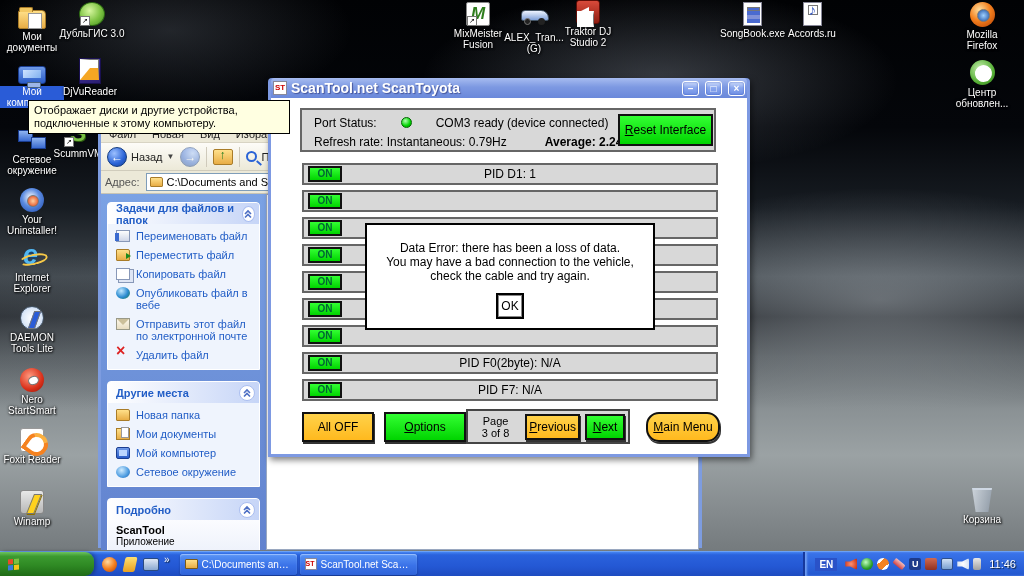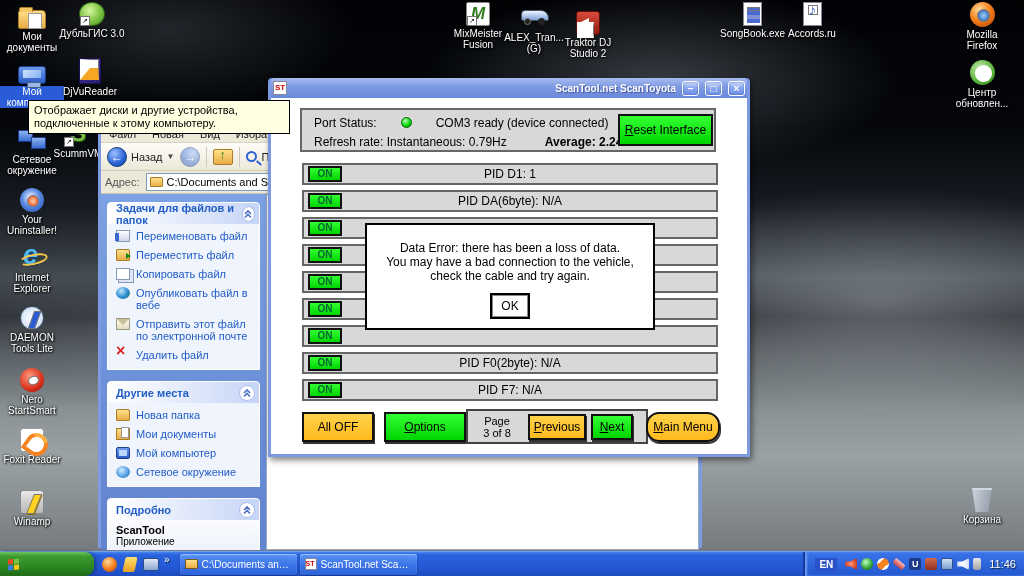--- a/index.html
+++ b/index.html
@@ -110,21 +110,21 @@
   
   #tooltip{position:absolute;left:28px;top:100px;width:262px;z-index:6;background:#ffffe1;border:1px solid #000;
     font-size:11px;color:#000;padding:3px 5px;line-height:13px;}
   
   #scantool{position:absolute;left:268px;top:78px;width:482px;height:379px;z-index:5;background:#7d99e2;
     border-radius:4px 4px 0 0;padding:0 3px 3px;box-shadow:2px 3px 6px rgba(0,0,0,.5);}
   .titlebar{height:20px;display:flex;align-items:center;gap:4px;padding:0 2px;
     background:linear-gradient(180deg,#a7bcf0,#7d99e2 45%,#6a88da);border-radius:4px 4px 0 0;}
   .st-logo{width:14px;height:14px;background:#fff;border:1px solid #889;position:relative;flex:0 0 auto;}
   .st-logo::before{content:"ST";position:absolute;left:1px;top:1px;font-size:8px;font-weight:900;color:#c00;}
-  .ttext{flex:1;font-size:10px;font-weight:bold;color:#fff;text-shadow:1px 1px 1px #44549a;white-space:nowrap;overflow:hidden;text-align:right;}
+  .ttext{flex:1;font-size:14px;font-weight:bold;color:#fff;text-shadow:1px 1px 1px #44549a;white-space:nowrap;overflow:hidden;}
   .wbtn{width:17px;height:15px;border-radius:3px;border:1px solid #fff;margin-left:2px;
     background:linear-gradient(#cfdcfa,#8aa7ee 45%,#6f8fe4);color:#fff;font-size:10px;line-height:13px;text-align:center;box-shadow:inset 0 0 2px #3a5ec0;}
   .wbtn.min::before{content:"–";font-weight:bold;}
   .wbtn.max::before{content:"□";}
   .wbtn.close::before{content:"×";font-weight:bold;}
   .client{position:relative;background:#fff;height:356px;overflow:hidden;}
   .gpanel{position:absolute;background:#d8d8d8;border:2px solid #666;}
   #portpanel{left:29px;top:10px;width:416px;height:44px;font-size:12px;color:#000;padding:3px 0 0 12px;}
   .pline{display:flex;align-items:center;gap:24px;height:19px;}
   .greendot{width:11px;height:11px;border-radius:50%;background:radial-gradient(circle at 38% 32%,#b0ffb0,#00d400 60%,#009000);border:1px solid #060;}
@@ -134,29 +134,29 @@
   #resetbtn{position:absolute;left:347px;top:16px;width:95px;height:32px;font-size:12px;display:flex;align-items:center;justify-content:center;}
   .pidrow{position:absolute;left:31px;width:416px;height:22px;background:#d8d8d8;border:2px solid #666;display:flex;align-items:center;}
   .onbtn{width:34px;height:16px;margin-left:4px;background:linear-gradient(#33ff33,#00d400);border:2px solid #111;
     font-size:10px;font-weight:bold;color:#063;text-align:center;line-height:12px;flex:0 0 auto;}
   .rowlabel{flex:1;text-align:center;font-size:12px;color:#000;margin-right:38px;}
   .accel{display:block;}
   .accel::first-letter{text-decoration:underline;}
   .botbtn{position:absolute;height:30px;font-size:12px;display:flex;align-items:center;justify-content:center;box-shadow:1px 2px 0 #333;}
   #alloff{left:31px;top:314px;width:72px;}
   #optionsbtn{left:113px;top:314px;width:82px;}
-  #pagegroup{position:absolute;left:195px;top:311px;width:182px;height:35px;background:#d8d8d8;border:2px solid #444;display:flex;align-items:center;padding:0 3px;gap:5px;}
+  #pagegroup{position:absolute;left:195px;top:311px;width:164px;height:35px;background:#d8d8d8;border:2px solid #444;display:flex;align-items:center;padding:0 3px;gap:5px;}
   .pagetext{width:52px;text-align:center;font-size:11px;color:#000;line-height:12px;}
   #prevbtn{position:static;width:58px;height:26px;}
   #nextbtn{position:static;width:42px;height:26px;}
   #mainmenu{left:375px;top:314px;width:74px;border-radius:13px;}
   
   #errdlg{position:absolute;left:94px;top:125px;width:290px;height:107px;background:#fff;border:2px solid #000;z-index:3;
     text-align:center;font-size:12px;color:#000;padding-top:16px;line-height:14px;}
-  #okbtn{margin:10px auto 0;width:40px;height:26px;background:#fff;border:2px solid #000;box-shadow:0 0 0 1px #888 inset;
+  #okbtn{margin:10px auto 0;width:28px;height:26px;background:#fff;border:2px solid #000;box-shadow:0 0 0 1px #888 inset;
     font-size:12px;display:flex;align-items:center;justify-content:center;}
   
   #taskbar{position:absolute;left:0;top:551px;width:1024px;height:25px;z-index:10;display:flex;align-items:stretch;
     background:linear-gradient(180deg,#4584f2 0%,#2a62dd 12%,#2458d4 60%,#1d4bc0 100%);border-top:1px solid #6ba1f5;}
   #startbtn{width:94px;border-radius:0 9px 9px 0;background:linear-gradient(180deg,#6cc45e 0%,#3c9a30 18%,#2f8a24 55%,#1f6b16 100%);
     display:flex;align-items:center;gap:5px;padding:0 14px 0 8px;box-shadow:2px 0 4px rgba(0,0,0,.35);}
   .flag{width:11px;height:11px;transform:skewY(-6deg);flex:0 0 auto;background:
     linear-gradient(#e84a2a,#e84a2a) 0 0/5px 5px no-repeat,
     linear-gradient(#7bc143,#7bc143) 6px 0/5px 5px no-repeat,
     linear-gradient(#3a7ae0,#3a7ae0) 0 6px/5px 5px no-repeat,
@@ -244,21 +244,21 @@
     <div class="dlabel">Winamp</div>
   </div>
   <div class="dib" style="left:446px;top:2px">
     <div class="ic ic-mix shortcut"></div>
     <div class="dlabel">MixMeister Fusion</div>
   </div>
   <div class="dib" style="left:502px;top:2px">
     <div class="ic ic-car shortcut"></div>
     <div class="dlabel">ALEX_Tran... (G)</div>
   </div>
-  <div class="dib" style="left:556px;top:11px">
+  <div class="dib" style="left:556px;top:0">
     <div class="ic ic-traktor shortcut"></div>
     <div class="dlabel">Traktor DJ Studio 2</div>
   </div>
   <div class="dib" style="left:720px;top:2px">
     <div class="ic ic-page ic-songbook shortcut"></div>
     <div class="dlabel">SongBook.exe</div>
   </div>
   <div class="dib" style="left:780px;top:2px">
     <div class="ic ic-page ic-accords shortcut"></div>
     <div class="dlabel">Accords.ru</div>
@@ -415,21 +415,20 @@
       <div class="greenbtn" id="resetbtn">
         <span class="accel">Reset Interface</span>
       </div>
 
       <div class="pidrow" style="top:65px">
         <div class="onbtn">ON</div>
         <div class="rowlabel">PID D1: 1</div>
       </div>
       <div class="pidrow" style="top:92px">
         <div class="onbtn">ON</div>
-        <div class="rowlabel">PID DA(6byte): N/A</div>
       </div>
       <div class="pidrow" style="top:119px">
         <div class="onbtn">ON</div>
         <div class="rowlabel"></div>
       </div>
       <div class="pidrow" style="top:146px">
         <div class="onbtn">ON</div>
         <div class="rowlabel"></div>
       </div>
       <div class="pidrow" style="top:173px">

